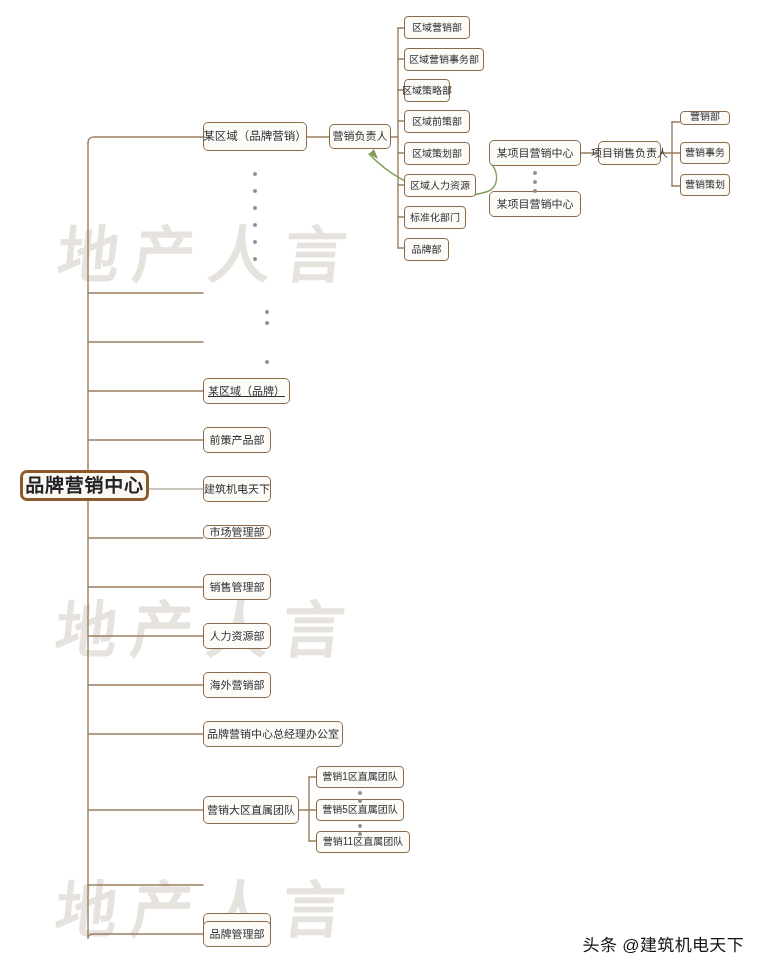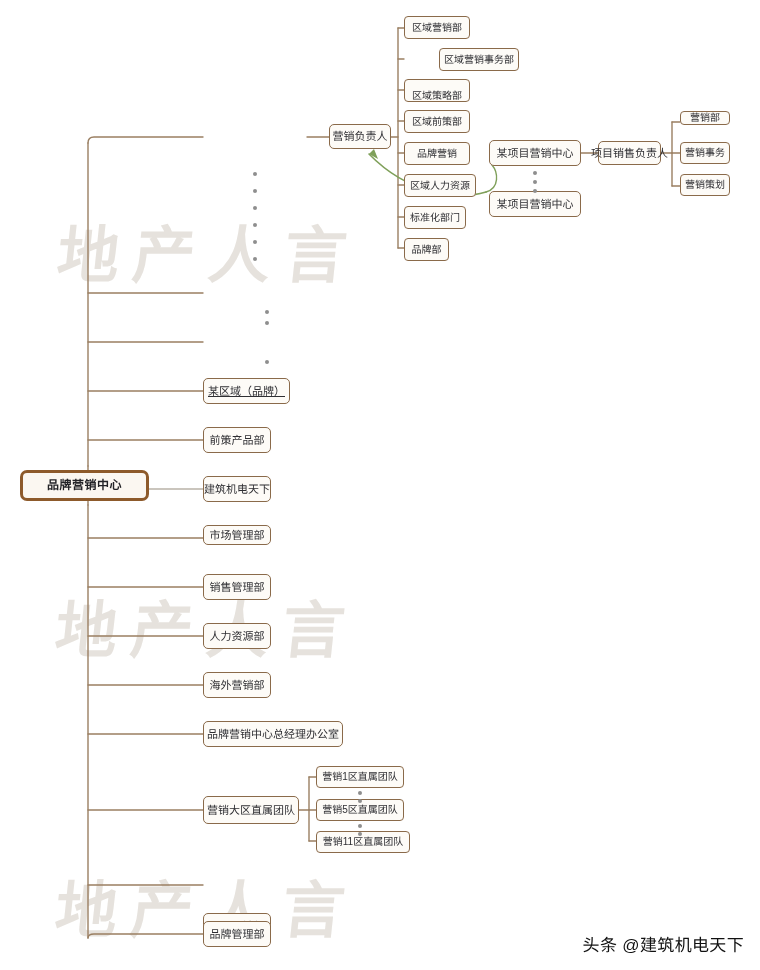--- a/index.html
+++ b/index.html
@@ -47,21 +47,21 @@
     white-space:nowrap;
     z-index:2;
   }
   .n-sm{font-size:10px;border-radius:4px;}
   .n-md{font-size:11px;}
   .n-lg{font-size:11.5px;}
   .root{
     background:#fbf7f1;
     border:3px solid #8d5a2b;
     border-radius:7px;
-    font-size:12px;
+    font-size:19px;
     font-weight:700;
     color:#232327;
     letter-spacing:.04em;
     z-index:3;
   }
 
   
   .dots{position:absolute;z-index:2;display:flex;flex-direction:column;align-items:center;}
   .dots i{display:block;width:4px;height:4px;border-radius:50%;background:#8e8e8e;}
 
@@ -162,36 +162,39 @@
       <path d="M309,777 L316,777"></path>
       <path d="M309,810 L316,810"></path>
       <path d="M309,841 L316,841"></path>
     </g>
   </svg>
 
   <div class="node root" style="left:20px;top:470px;width:129px;height:31px;">
     <span>品牌营销中心</span>
   </div>
 
+  <div class="node n-lg" style="left:203px;top:122px;width:104px;height:29px;">
+    <span>某区域（品牌营销）</span>
+  </div>
 
 
 
   <div class="node n-md" style="left:203px;top:378px;width:87px;height:26px;text-decoration:underline;">
     <span>某区域（品牌）</span>
   </div>
 
   <div class="node n-md" style="left:203px;top:427px;width:68px;height:26px;">
     <span>前策产品部</span>
   </div>
 
   <div class="node n-md" style="left:203px;top:476px;width:68px;height:26px;">
     <span>建筑机电天下</span>
   </div>
 
-  <div class="node n-md" style="left:203px;top:525px;width:68px;height:20px;">
+  <div class="node n-md" style="left:203px;top:525px;width:68px;height:14px;">
     <span>市场管理部</span>
   </div>
 
   <div class="node n-md" style="left:203px;top:574px;width:68px;height:26px;">
     <span>销售管理部</span>
   </div>
 
   <div class="node n-md" style="left:203px;top:623px;width:68px;height:26px;">
     <span>人力资源部</span>
   </div>
@@ -216,31 +219,31 @@
     <span>品牌管理部</span>
   </div>
 
   <div class="node n-md" style="left:329px;top:124px;width:62px;height:25px;">
     <span>营销负责人</span>
   </div>
 
   <div class="node n-sm" style="left:404px;top:16px;width:66px;height:23px;">
     <span>区域营销部</span>
   </div>
-  <div class="node n-sm" style="left:404px;top:48px;width:80px;height:23px;margin-left:35px;">
+  <div class="node n-sm" style="left:404px;top:48px;width:80px;height:23px;">
     <span>区域营销事务部</span>
   </div>
-  <div class="node n-sm" style="left:404px;top:79px;width:66px;height:23px;align-items:flex-end;">
+  <div class="node n-sm" style="left:404px;top:79px;width:46px;height:23px;">
     <span>区域策略部</span>
   </div>
   <div class="node n-sm" style="left:404px;top:110px;width:66px;height:23px;">
     <span>区域前策部</span>
   </div>
   <div class="node n-sm" style="left:404px;top:142px;width:66px;height:23px;">
-    <span>品牌营销</span>
+    <span>区域策划部</span>
   </div>
   <div class="node n-sm" style="left:404px;top:174px;width:72px;height:23px;">
     <span>区域人力资源</span>
   </div>
   <div class="node n-sm" style="left:404px;top:206px;width:62px;height:23px;">
     <span>标准化部门</span>
   </div>
   <div class="node n-sm" style="left:404px;top:238px;width:45px;height:23px;">
     <span>品牌部</span>
   </div>
@@ -249,21 +252,21 @@
     <span>某项目营销中心</span>
   </div>
   <div class="node n-md" style="left:489px;top:191px;width:92px;height:26px;">
     <span>某项目营销中心</span>
   </div>
 
   <div class="node n-md" style="left:598px;top:141px;width:63px;height:24px;">
     <span>项目销售负责人</span>
   </div>
 
-  <div class="node n-sm" style="left:680px;top:111px;width:50px;height:14px;">
+  <div class="node n-sm" style="left:680px;top:111px;width:50px;height:14px;font-family:Liberation Mono, monospace;">
     <span>营销部</span>
   </div>
   <div class="node n-sm" style="left:680px;top:142px;width:50px;height:22px;">
     <span>营销事务</span>
   </div>
   <div class="node n-sm" style="left:680px;top:174px;width:50px;height:22px;">
     <span>营销策划</span>
   </div>
 
   <div class="node n-sm" style="left:316px;top:766px;width:88px;height:22px;">

